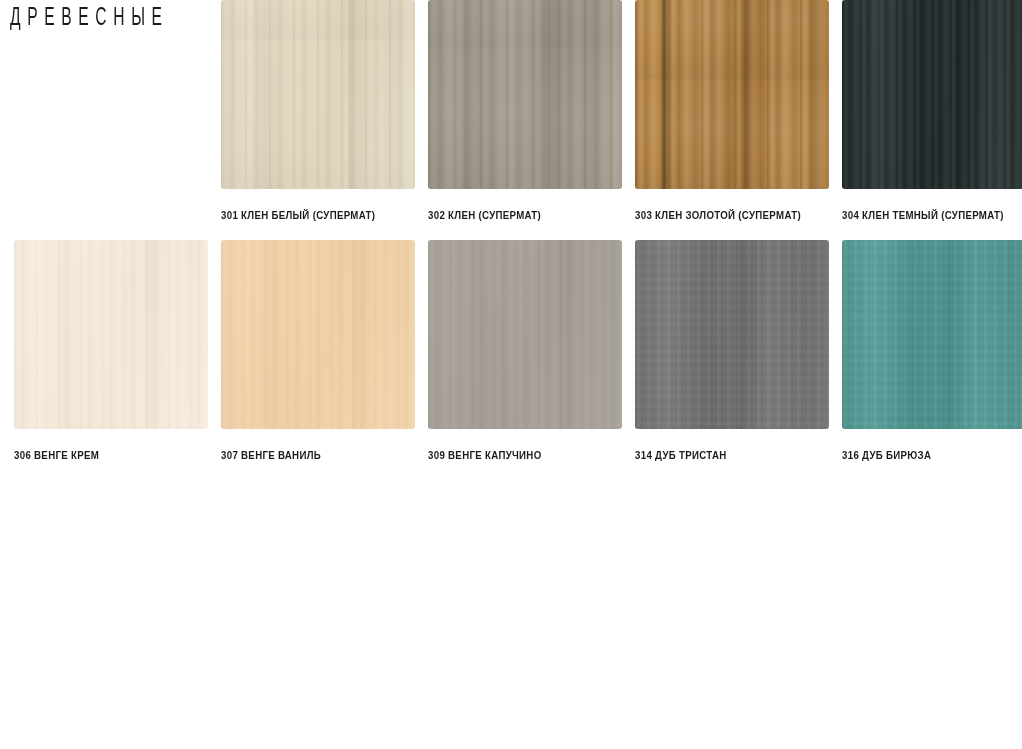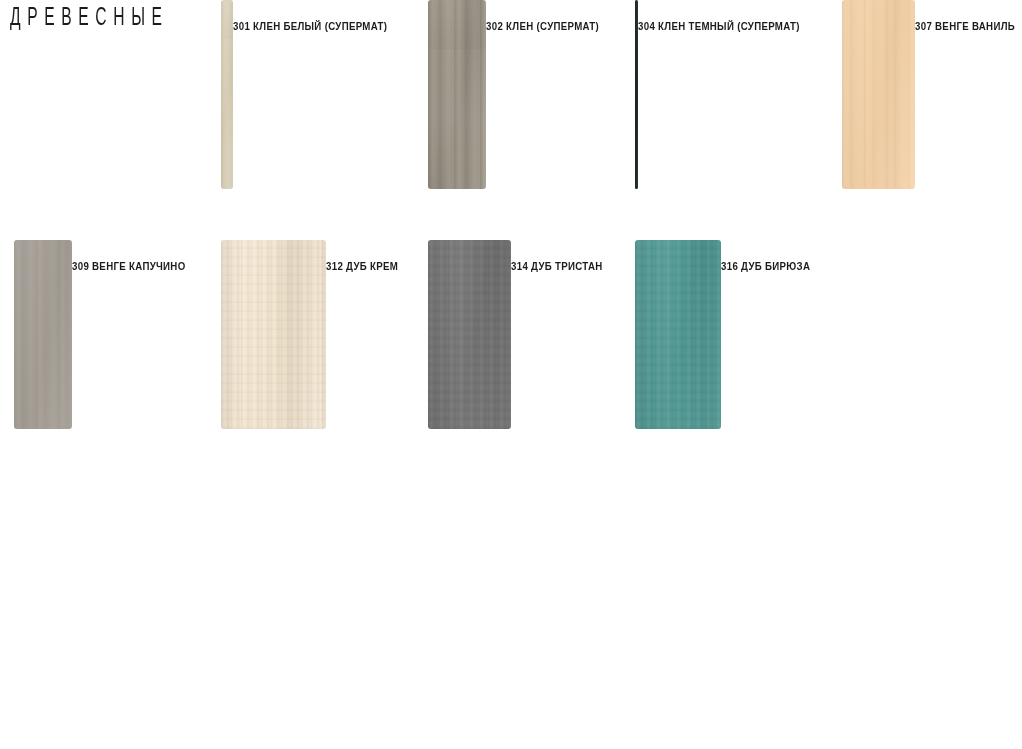--- a/index.html
+++ b/index.html
@@ -55,21 +55,21 @@
     transform: scaleX(0.78) scaleY(1.32);
     transform-origin: left center;
     white-space: nowrap;
     line-height: 1;
     margin-left: 4px;
   }
 
   
   .swatch-card {
     display: flex;
-    flex-direction: row;
+    flex-direction: column;
     margin-left: 8px;
   }
   .swatch-chip {
     width: 194px;
     height: 189px;
     border-radius: 3px;
     position: relative;
     overflow: hidden;
     background-color: #ddd;
   }
@@ -206,36 +206,40 @@
       </div>
       <div class="grid-cell swatch-card">
         <div class="swatch-chip grain-soft" style="background-color: rgb(233, 224, 203); background-image: linear-gradient(100deg, rgb(233, 224, 203) 0%, rgb(222, 210, 184) 55%, rgb(233, 224, 203) 100%);"></div>
         <div class="swatch-label">301 КЛЕН БЕЛЫЙ (СУПЕРМАТ)</div>
       </div>
       <div class="grid-cell swatch-card">
         <div class="swatch-chip grain-medium" style="background-color: rgb(169, 162, 148); background-image: linear-gradient(100deg, rgb(169, 162, 148) 0%, rgb(154, 146, 133) 55%, rgb(169, 162, 148) 100%);"></div>
         <div class="swatch-label">302 КЛЕН (СУПЕРМАТ)</div>
       </div>
       <div class="grid-cell swatch-card">
+        <div class="swatch-chip grain-strong" style="background-color: rgb(192, 143, 78); background-image: linear-gradient(100deg, rgb(192, 143, 78) 0%, rgb(169, 120, 60) 55%, rgb(192, 143, 78) 100%);"></div>
+        <div class="swatch-label">303 КЛЕН ЗОЛОТОЙ (СУПЕРМАТ)</div>
+      </div>
+      <div class="grid-cell swatch-card">
         <div class="swatch-chip grain-fine-dark" style="background-color: rgb(47, 58, 58); background-image: linear-gradient(100deg, rgb(47, 58, 58) 0%, rgb(37, 48, 48) 55%, rgb(47, 58, 58) 100%);"></div>
         <div class="swatch-label">304 КЛЕН ТЕМНЫЙ (СУПЕРМАТ)</div>
       </div>
       <div class="grid-cell swatch-card">
+        <div class="swatch-chip grain-faint" style="background-color: rgb(251, 240, 227); background-image: linear-gradient(100deg, rgb(251, 240, 227) 0%, rgb(244, 230, 213) 55%, rgb(251, 240, 227) 100%);"></div>
+        <div class="swatch-label">306 ВЕНГЕ КРЕМ</div>
+      </div>
+      <div class="grid-cell swatch-card">
         <div class="swatch-chip grain-faint" style="background-color: rgb(246, 215, 176); background-image: linear-gradient(100deg, rgb(246, 215, 176) 0%, rgb(240, 205, 163) 55%, rgb(246, 215, 176) 100%);"></div>
         <div class="swatch-label">307 ВЕНГЕ ВАНИЛЬ</div>
       </div>
       <div class="grid-cell swatch-card">
         <div class="swatch-chip grain-faint" style="background-color: rgb(172, 166, 158); background-image: linear-gradient(100deg, rgb(172, 166, 158) 0%, rgb(162, 156, 147) 55%, rgb(172, 166, 158) 100%);"></div>
         <div class="swatch-label">309 ВЕНГЕ КАПУЧИНО</div>
       </div>
       <div class="grid-cell swatch-card">
-        <div class="swatch-chip grain-textile" style="background-color: rgb(248, 236, 217); background-image: linear-gradient(100deg, rgb(248, 236, 217) 0%, rgb(242, 228, 205) 55%, rgb(248, 236, 217) 100%);"></div>
-        <div class="swatch-label">312 ДУБ КРЕМ</div>
-      </div>
-      <div class="grid-cell swatch-card">
         <div class="swatch-chip grain-textile" style="background-color: rgb(123, 124, 123); background-image: linear-gradient(100deg, rgb(123, 124, 123) 0%, rgb(112, 113, 112) 55%, rgb(123, 124, 123) 100%);"></div>
         <div class="swatch-label">314 ДУБ ТРИСТАН</div>
       </div>
       <div class="grid-cell swatch-card">
         <div class="swatch-chip grain-textile" style="background-color: rgb(90, 161, 156); background-image: linear-gradient(100deg, rgb(90, 161, 156) 0%, rgb(79, 150, 145) 55%, rgb(90, 161, 156) 100%);"></div>
         <div class="swatch-label">316 ДУБ БИРЮЗА</div>
       </div>
     </div>
 </div>
 

